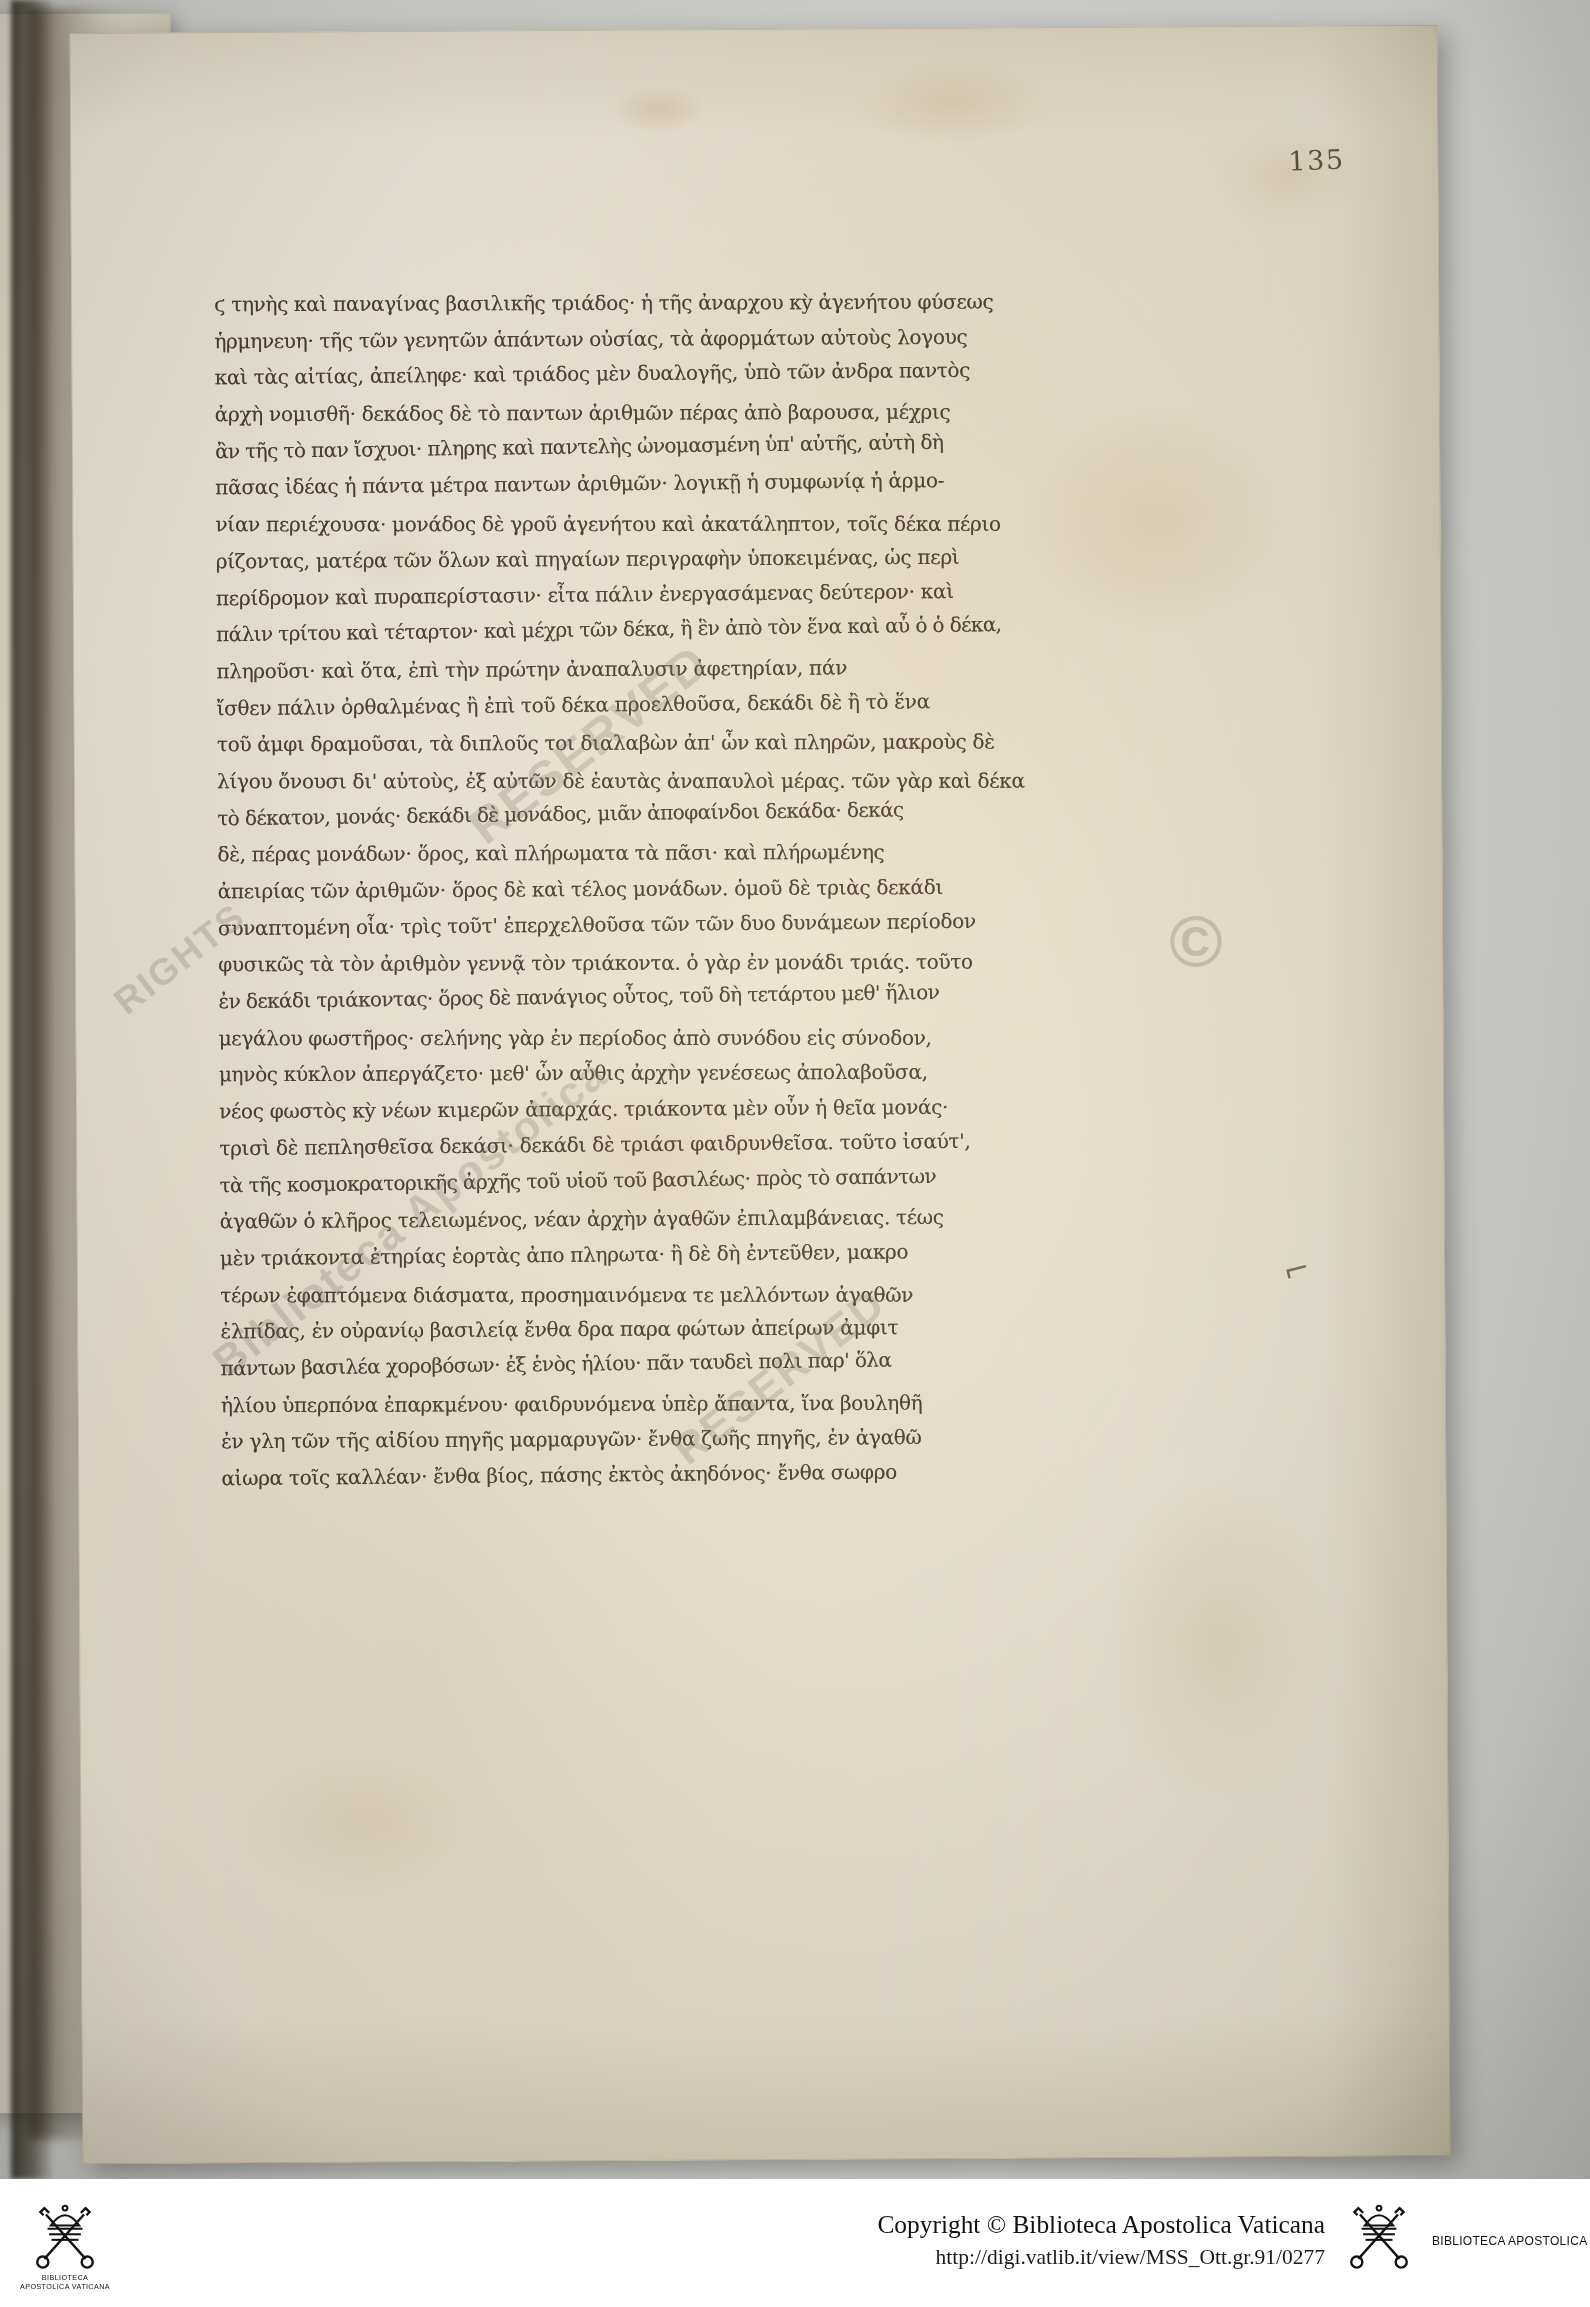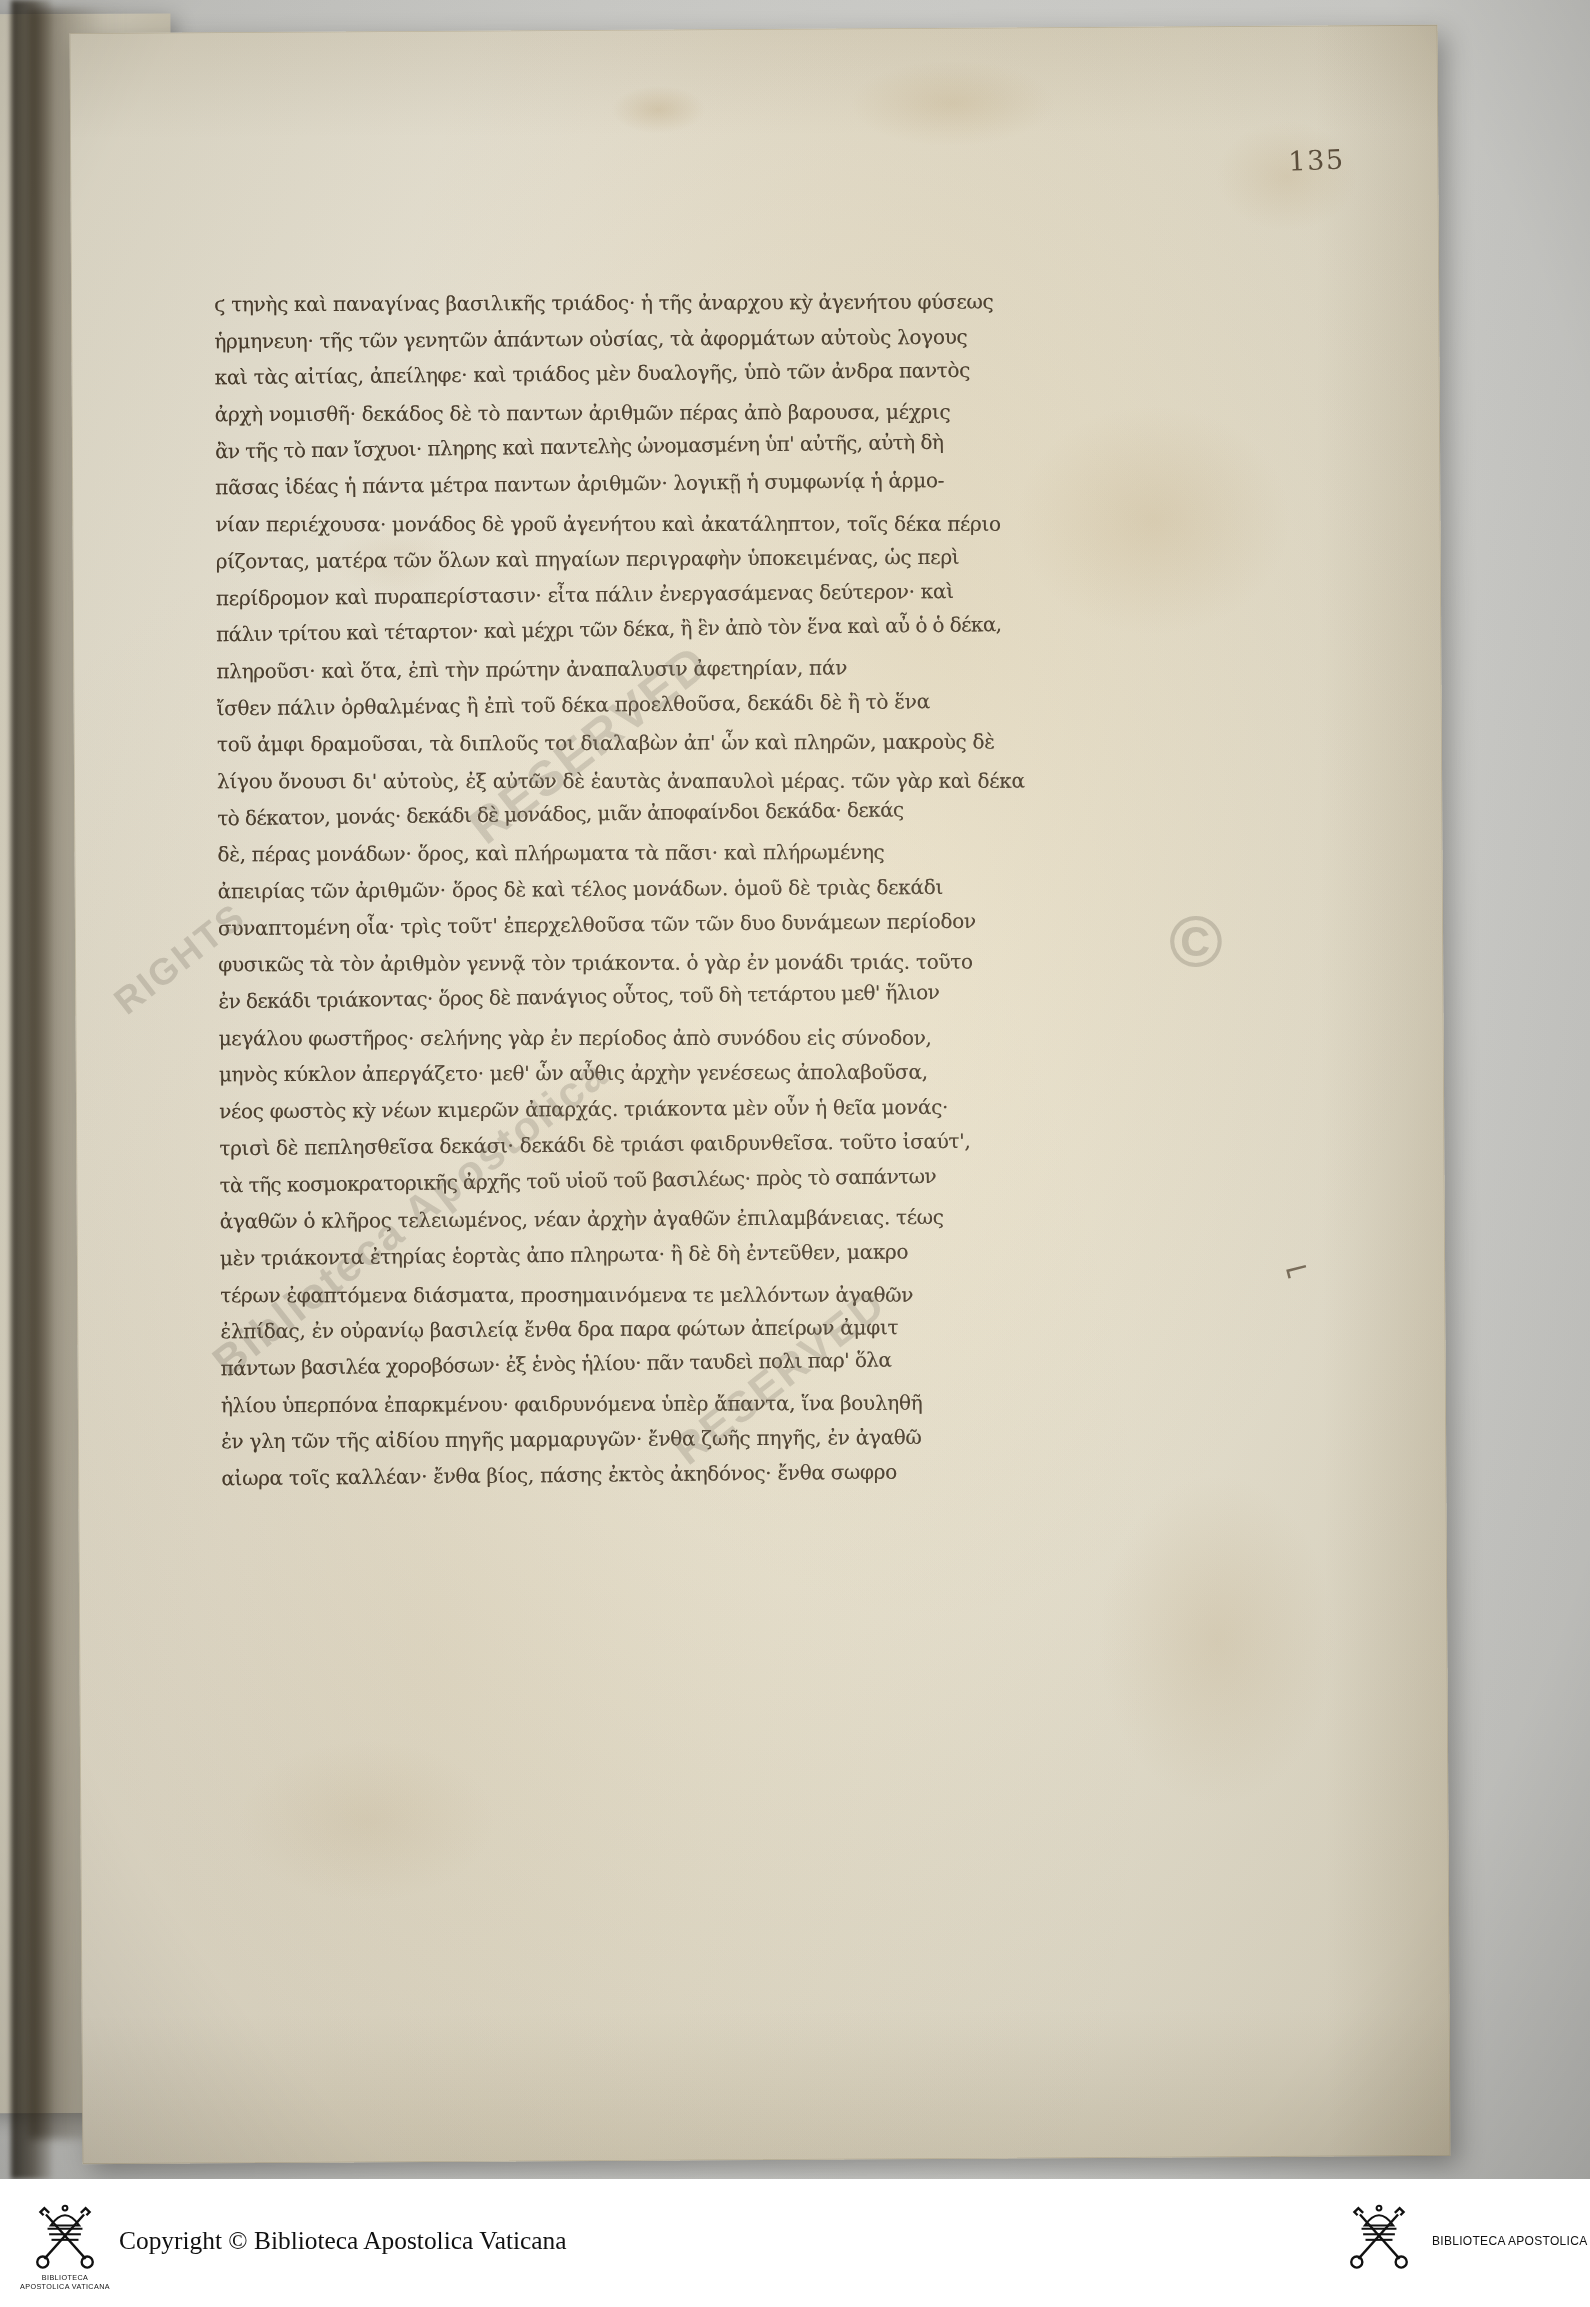--- a/index.html
+++ b/index.html
@@ -190,21 +190,21 @@
     justify-content: space-between;
     padding: 0 19px;
   }
   .footer-seal {
     width: 92px; height: 92px;
     flex: 0 0 auto;
     position: relative;
   }
   .footer-center {
     flex: 1 1 auto;
-    text-align: left;
+    text-align: right;
     padding: 0 8px;
   }
   .copyright-line {
     font-size: 25.4px;
     color: #111111;
     margin: 0 0 5.6px 0;
     font-family: "Liberation Serif", serif;
   }
   .url-line {
     font-size: 21.5px;
@@ -333,20 +333,21 @@
           <path d="M38 47 h40"></path>
           <path d="M41 54 h34"></path>
           <circle cx="58" cy="14" r="3"></circle>
         </g>
       </svg>
       <div class="seal-text">BIBLIOTECA APOSTOLICA VATICANA</div>
     </div>
 
     <div class="footer-center">
       <p class="copyright-line">Copyright © Biblioteca Apostolica Vaticana</p>
+      <p class="url-line">http://digi.vatlib.it/view/MSS_Ott.gr.91/0277</p>
     </div>
 
     <div class="footer-right">
       <div class="footer-seal">
         <svg viewBox="0 0 116 116" width="92" height="92" aria-hidden="true">
           <g stroke="#111" stroke-width="3" fill="none">
             <line x1="32" y1="78" x2="82" y2="22"></line>
             <line x1="84" y1="78" x2="34" y2="22"></line>
             <circle cx="30" cy="82" r="7"></circle>
             <circle cx="86" cy="82" r="7"></circle>

